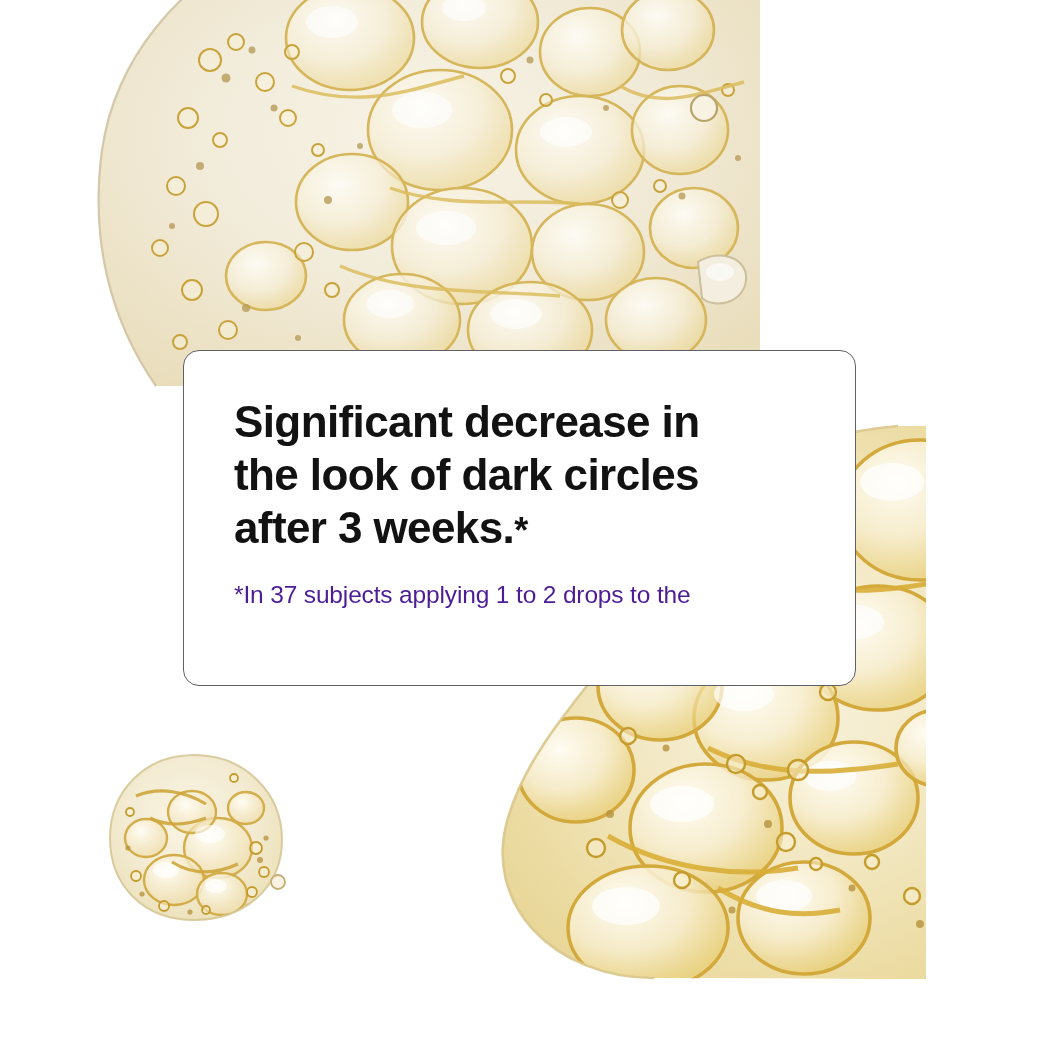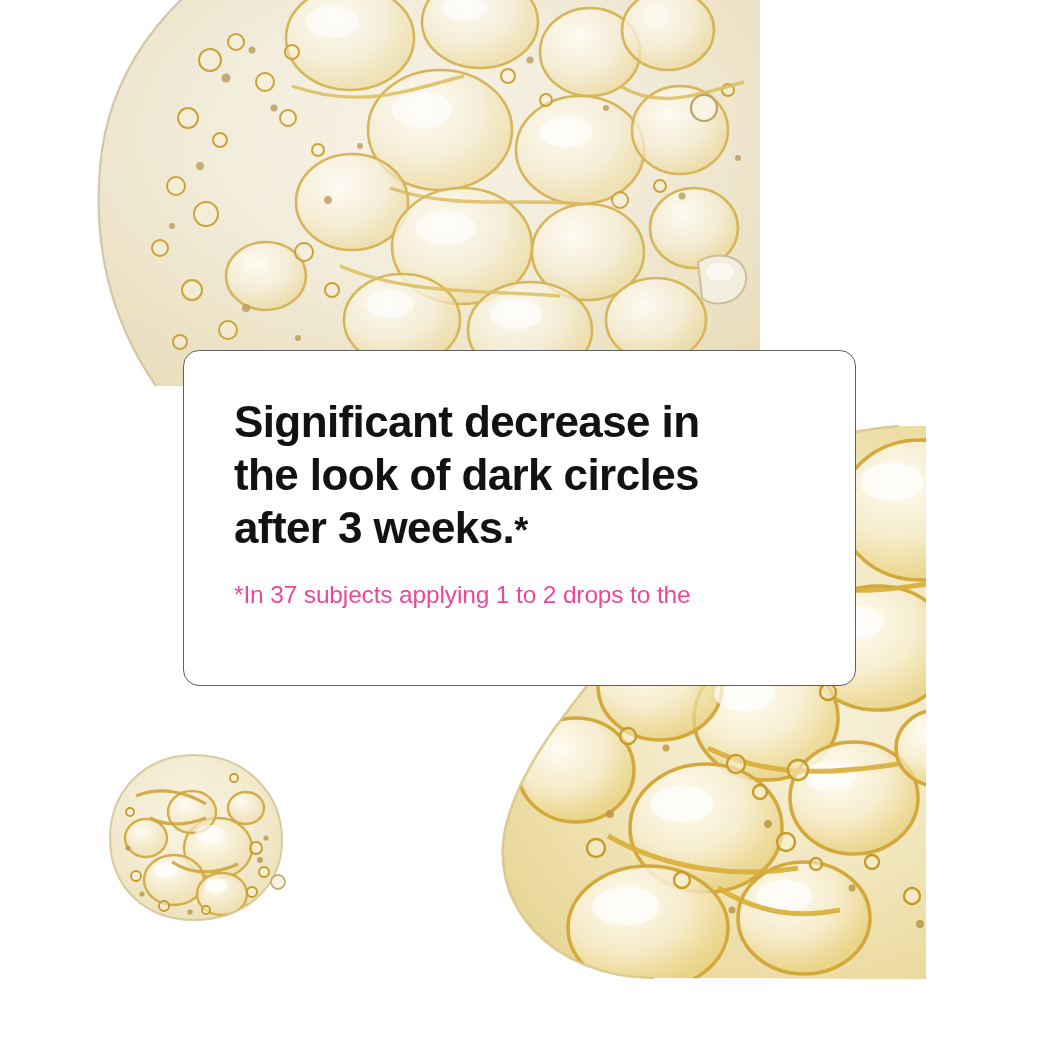--- a/index.html
+++ b/index.html
@@ -45,21 +45,21 @@
     color: #121212;
     font-size: 44px;
     line-height: 53px;
     font-weight: 700;
     letter-spacing: -0.6px;
     white-space: pre-line;
   }
   .headline .star { font-size: 36px; }
   .footnote {
     margin: 20px 0 0 0;
-    color: #ec4899;
+    color: #4c1d95;
     font-size: 24.5px;
     line-height: 35px;
     font-weight: 400;
     letter-spacing: -0.15px;
     white-space: pre-line;
   }
   .footnote-line2 { display: inline-block; padding-left: 11px; }
 </style>
 </head>
 <body>

